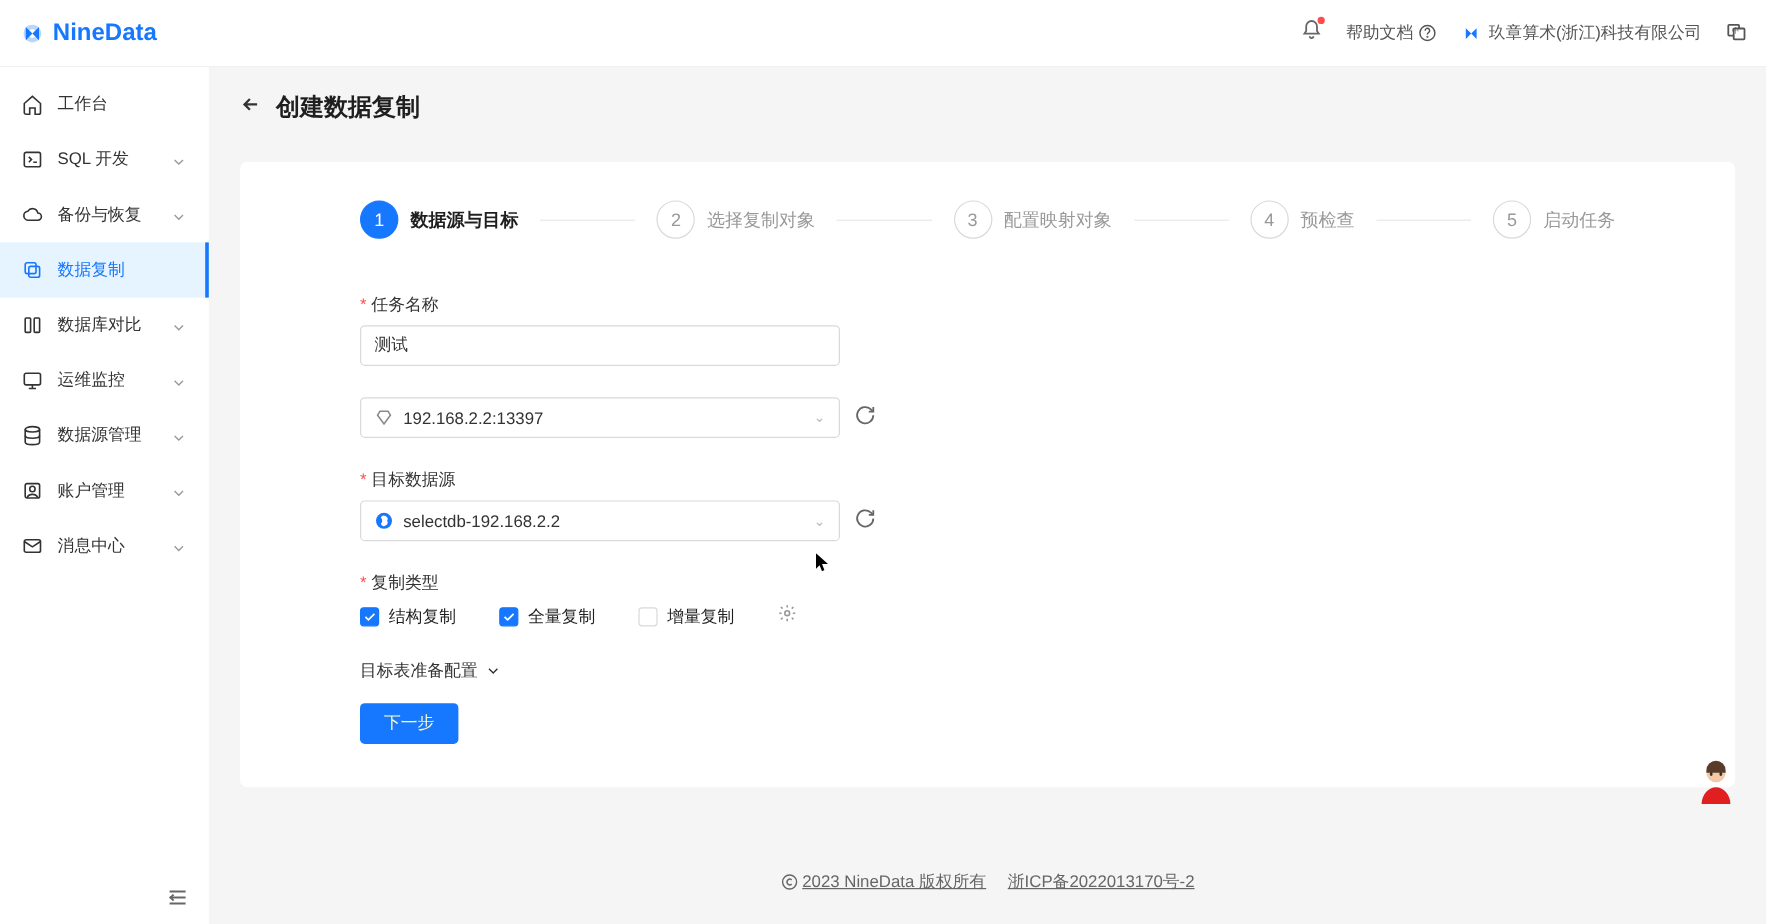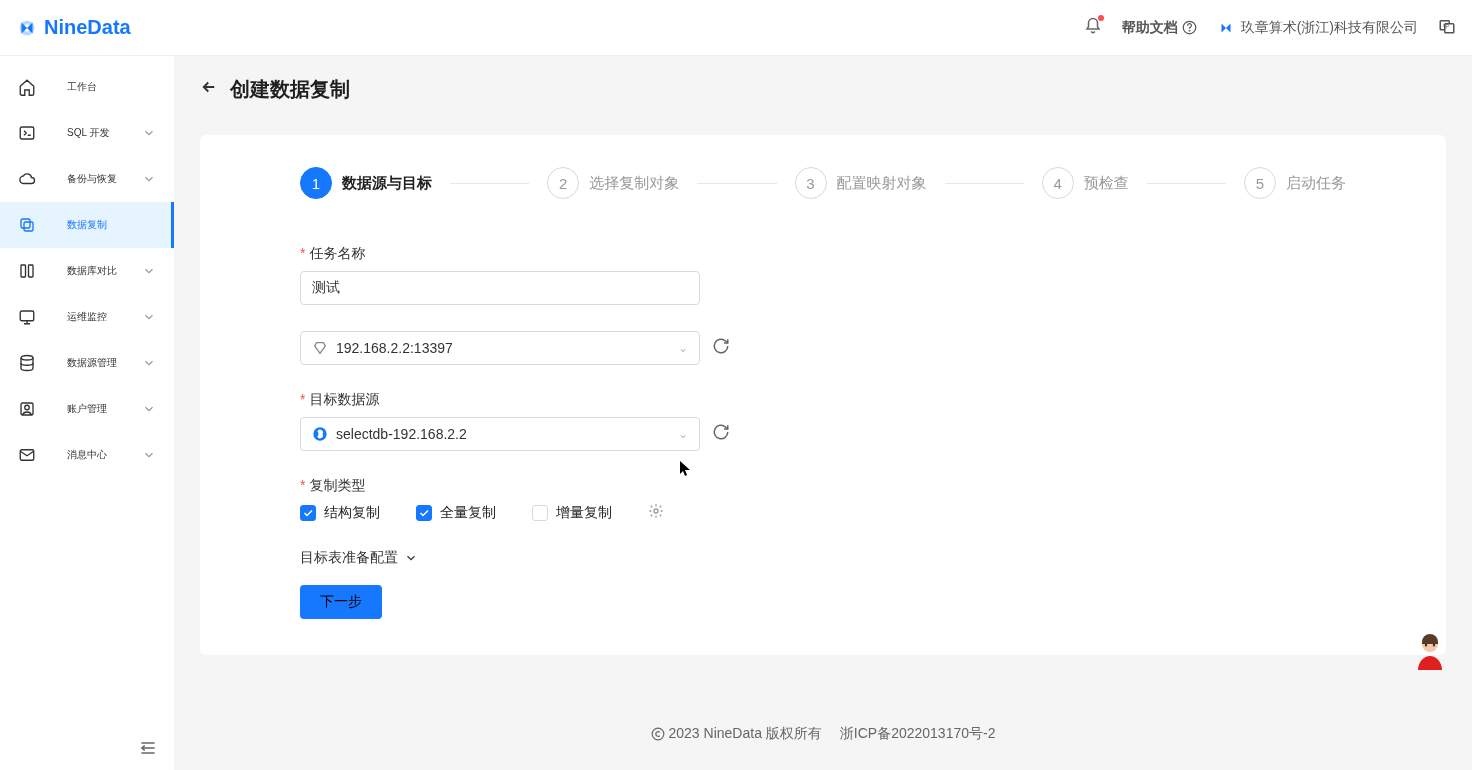--- a/index.html
+++ b/index.html
@@ -22,30 +22,30 @@
   .logo{display:flex;align-items:center;gap:6px;font-size:20px;font-weight:700;color:#1677ff;}
   .logo svg{width:22px;height:22px;}
   .header-spacer{flex:1;}
   .header-right{display:flex;align-items:center;gap:20px;font-size:14px;}
   .enterprise-badge{display:flex;align-items:center;gap:8px;}
   .globe-icon{width:20px;height:20px;border-radius:50%;background:linear-gradient(135deg,#4caf50,#2196f3);display:inline-block;}
   .trial-pill{background:#f0f0f0;border-radius:12px;padding:2px 10px;font-size:12px;color:#666;}
   .upgrade-pill{background:var(--pink-btn);border-radius:14px;padding:4px 12px;font-size:13px;color:var(--orange);font-weight:500;}
   .bell-icon{position:relative;font-size:16px;color:#666;}
   .bell-icon::after{content:"";position:absolute;top:-2px;right:-2px;width:6px;height:6px;border-radius:50%;background:#ff4d4f;}
-  .help-link{display:flex;align-items:center;gap:4px;color:#555;font-weight:bold;}
+  .help-link{display:flex;align-items:center;gap:4px;color:#555;}
   .org-link{display:flex;align-items:center;gap:6px;color:#555;}
   .org-icon{width:18px;height:18px;}
   .lang-icon{width:18px;height:18px;}
 
   
   .layout{display:flex;height:calc(770px - 56px);}
   .sidebar{width:174px;background:var(--sidebar-bg);display:flex;flex-direction:column;position:relative;}
   .menu{list-style:none;padding-top:8px;}
-  .menu-item{display:flex;align-items:center;padding:14px 18px;font-size:10px;color:#333;cursor:pointer;position:relative;gap:19px;}
+  .menu-item{display:flex;align-items:flex-end;padding:14px 18px;font-size:14px;color:#333;cursor:pointer;position:relative;}
   .menu-item .mi-icon{width:18px;height:18px;margin-right:12px;flex-shrink:0;}
   .menu-item .mi-label{flex:1;}
   .menu-item .chevron{width:14px;height:14px;color:#999;}
   .menu-item.active{background:var(--blue-light);color:var(--blue);border-right:3px solid var(--blue);}
   .menu-item.active .mi-icon{color:var(--blue);}
   .collapse-btn{position:absolute;bottom:12px;right:16px;width:20px;height:20px;color:#666;cursor:pointer;}
 
   
   .main{flex:1;overflow:auto;padding:20px 26px 12px 26px;position:relative;}
   .page-title{display:flex;align-items:center;gap:12px;margin-bottom:32px;}
@@ -78,23 +78,23 @@
   .checkbox-row{display:flex;align-items:center;gap:36px;margin-top:4px;}
   .checkbox{display:flex;align-items:center;gap:8px;cursor:pointer;font-size:14px;}
   .cb-box{width:16px;height:16px;border:1px solid var(--border);border-radius:3px;display:flex;align-items:center;justify-content:center;background:#fff;}
   .cb-box.checked{background:var(--blue);border-color:var(--blue);}
   .cb-box.checked svg{display:block;}
   .cb-box svg{display:none;width:12px;height:12px;color:#fff;}
   .gear-icon{width:16px;height:16px;color:#999;cursor:pointer;}
 
   .expand-row{display:flex;align-items:center;gap:6px;font-size:14px;color:#333;cursor:pointer;margin-bottom:18px;}
 
-  .next-btn{background:var(--blue);color:#000000;border:none;border-radius:4px;height:34px;padding:0 20px;font-size:14px;cursor:pointer;}
-
-  .footer{text-align:left;font-size:14px;color:#666;margin-top:70px;display:flex;justify-content:center;gap:18px;}
+  .next-btn{background:var(--blue);color:#fef9c3;border:none;border-radius:4px;height:34px;padding:0 20px;font-size:14px;cursor:pointer;}
+
+  .footer{text-align:left;font-size:14px;color:#666;margin-top:70px;display:flex;justify-content:center;gap:18px;text-decoration:underline;}
 
   
   .support-float{position:fixed;right:22px;bottom:100px;width:40px;height:40px;}
   .support-float svg{width:40px;height:40px;}
 
   .cursor{position:absolute;left:506px;top:405px;width:12px;height:16px;pointer-events:none;}
 </style>
 </head>
 <body>
 

